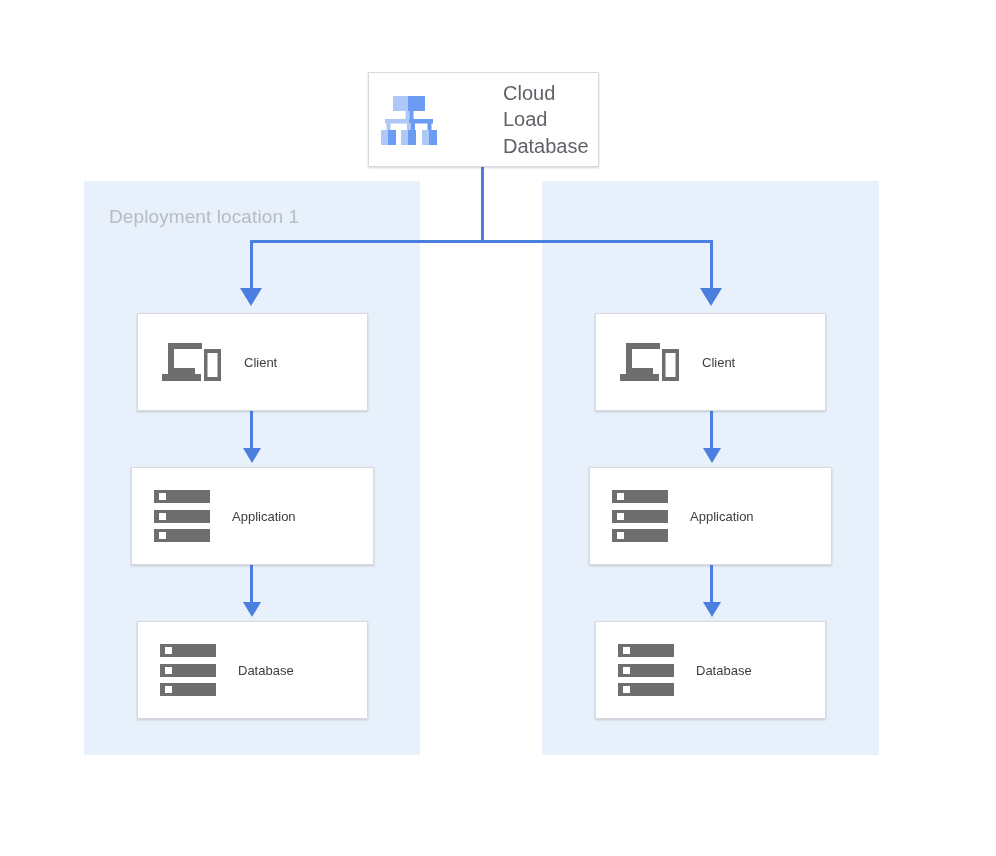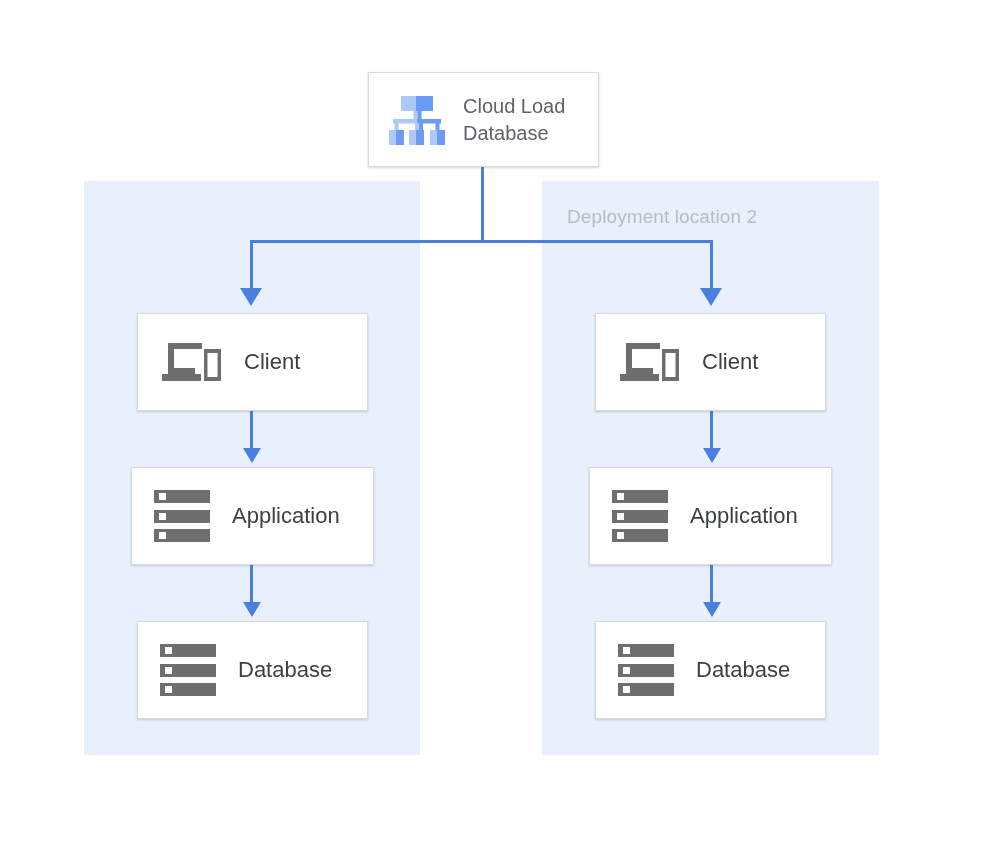--- a/index.html
+++ b/index.html
@@ -35,34 +35,35 @@
   .card {
     position: absolute;
     background: #ffffff;
     border: 1px solid #d8dadd;
     box-shadow: 0 1px 2px rgba(60,64,67,0.22);
     display: flex;
     align-items: center;
     box-sizing: border-box;
   }
   .card-label {
-    font-size: 22px;
+    font-size: 13px;
     color: #3c4043;
     white-space: nowrap;
   }
   .card-icon {
     display: flex;
     align-items: center;
     justify-content: center;
     flex: none;
   }
 
   
   #lb-card {
-    padding-left: 20px;
+    padding-left: 12px;
+    gap: 48px;
   }
   #lb-card .card-label {
     font-size: 20px;
     color: #5f6368;
     line-height: 1.32;
     white-space: normal;
     margin-left: 18px;
   }
 
   
@@ -115,21 +116,21 @@
   }
 </style>
 </head>
 <body>
 
 <div id="canvas">
 
   <div class="zone" style="left:84px; top:181px; width:336px; height:574px;"></div>
   <div class="zone" style="left:542px; top:181px; width:337px; height:574px;"></div>
 
-  <div class="zone-label" style="left:567px; top:206px;">Deployment location 2</div>
+  <div class="zone-label" style="left:109px; top:206px;">Deployment location 1</div>
 
   <div class="conn conn-v" style="left:481px; top:166px; height:76px;"></div>
 
   <div class="conn conn-h" style="left:250px; top:240px; width:463px;"></div>
 
   <div class="conn conn-v" style="left:250px; top:240px; height:50px;"></div>
   <div class="arrowhead" style="left:240px; top:288px;"></div>
 
   <div class="conn conn-v" style="left:710px; top:240px; height:50px;"></div>
   <div class="arrowhead" style="left:700px; top:288px;"></div>

